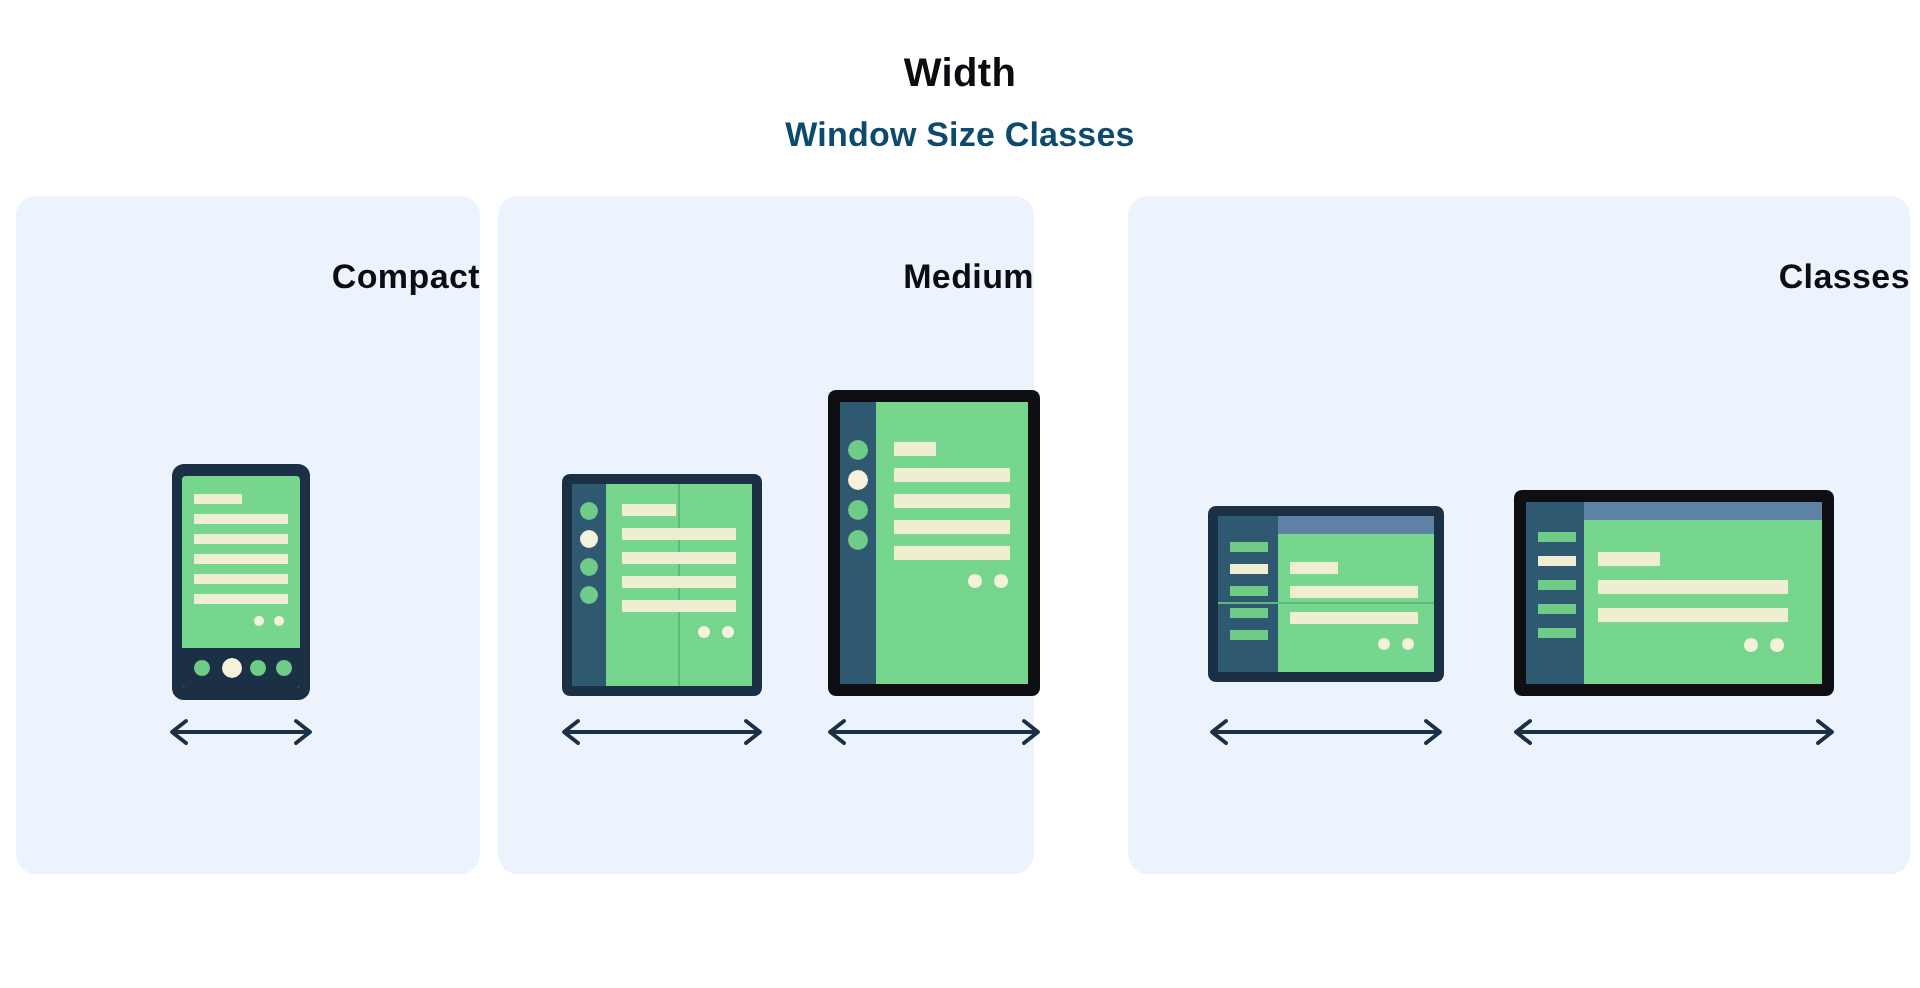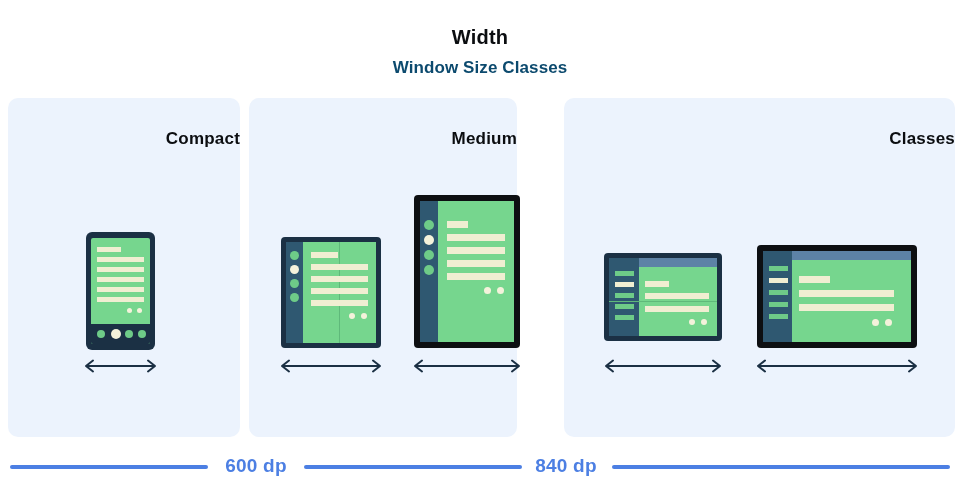--- a/index.html
+++ b/index.html
@@ -215,21 +215,14 @@
 
     <div class="arrow" style="left:191px;top:261px;width:164px;">
       <svg width="164" height="14" viewBox="0 0 164 14">
         <line x1="4" y1="7" x2="160" y2="7" stroke="#1b3044" stroke-width="2"></line>
         <polyline points="10,1.5 3,7 10,12.5" fill="none" stroke="#1b3044" stroke-width="2" stroke-linecap="round" stroke-linejoin="round"></polyline>
         <polyline points="154,1.5 161,7 154,12.5" fill="none" stroke="#1b3044" stroke-width="2" stroke-linecap="round" stroke-linejoin="round"></polyline>
       </svg>
     </div>
   </div>
 
-  <div class="dprow">
-    <div class="dp-seg" style="left:10px;width:198px;"></div>
-    <div class="dp-label" style="left:206px;width:100px;">600 dp</div>
-    <div class="dp-seg" style="left:304px;width:218px;"></div>
-    <div class="dp-label" style="left:516px;width:100px;">840 dp</div>
-    <div class="dp-seg" style="left:612px;width:338px;"></div>
-  </div>
 
 </div>
 
 </body></html>

